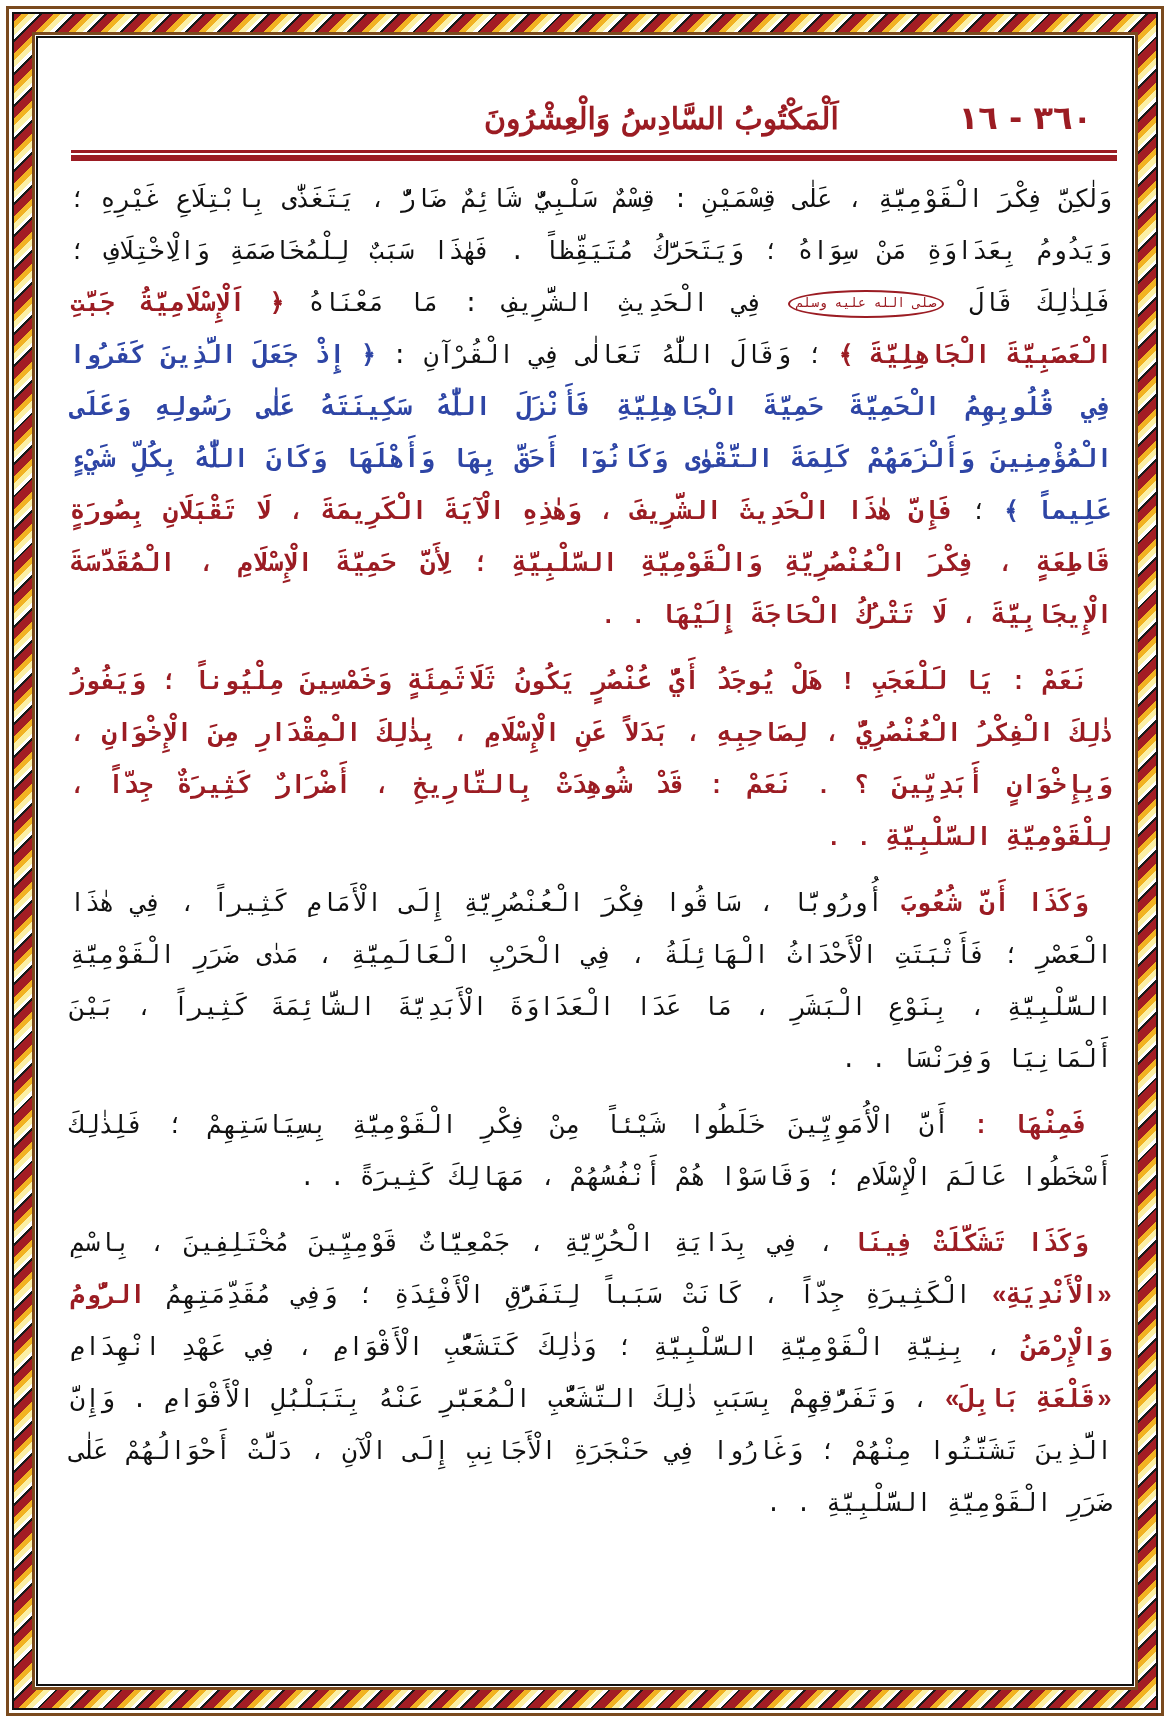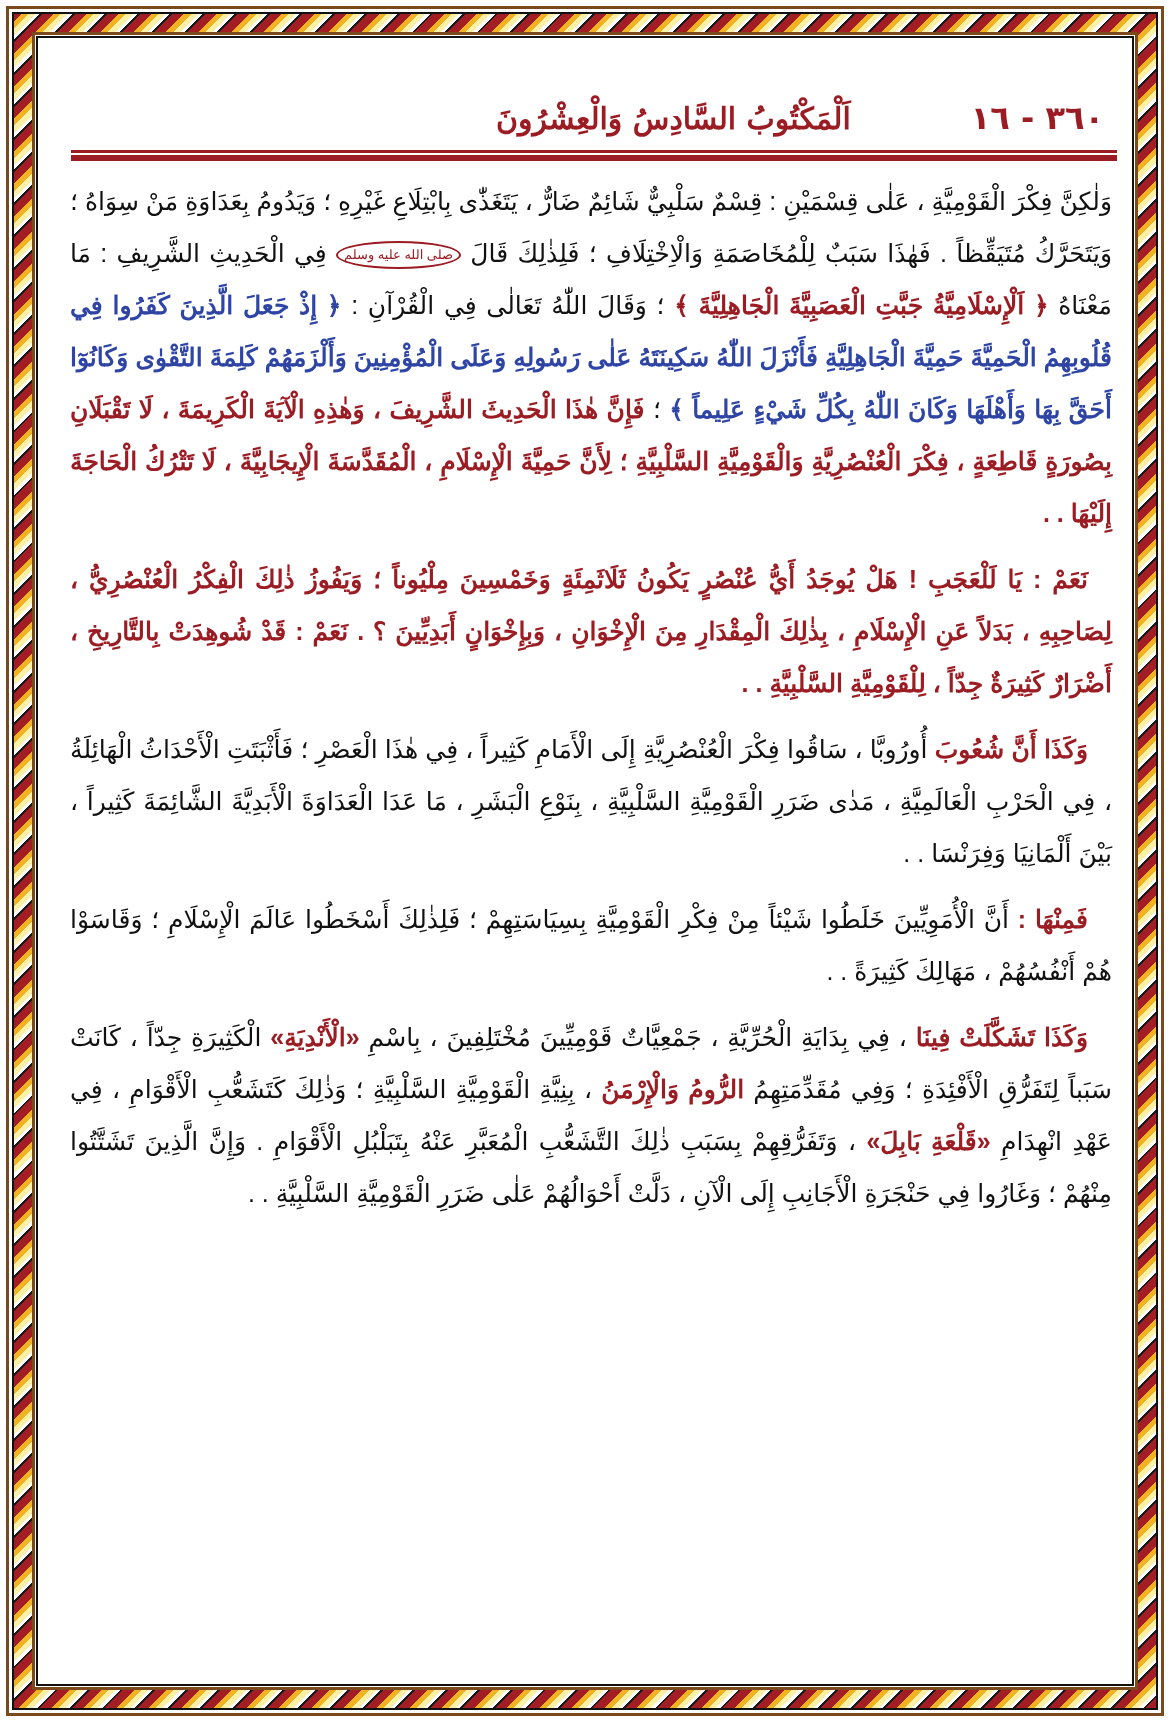--- a/index.html
+++ b/index.html
@@ -32,34 +32,34 @@
     position: absolute; left: 38px; top: 38px; width: 1094px; height: 1646px; background: #fff;
   }
 
   
   .header {
     position: absolute; left: 72px; right: 56px; top: 88px; height: 60px;
     direction: rtl; display: flex; align-items: center;
   }
   .page-number {
     font-family: "DejaVu Sans", sans-serif; color: #9b1c23; font-size: 32px; font-weight: bold;
-    margin-right: 14px;
+    margin-right: 26px;
     text-align: right;
   }
   .chapter-title {
     color: #9b1c23; font-size: 30px; font-weight: bold; margin-right: 120px;
   }
   .rule1 { position: absolute; left: 71px; right: 57px; top: 150px; height: 3px; background: #9b1c23; }
   .rule2 { position: absolute; left: 71px; right: 57px; top: 155px; height: 6px; background: #9b1c23; }
 
   
   .body-text {
     position: absolute; left: 70px; right: 62px; top: 175px;
     direction: rtl; text-align: justify; text-align-last: right;
-    font-family: Liberation Sans, sans-serif; font-size: 25px; line-height: 52px; color: #111;
+    font-family: Liberation Mono, monospace; font-size: 25px; line-height: 52px; color: #111;
   }
   .para { margin: 0 0 14px 0; }
   .para.indent { text-indent: 24px; }
   .red { color: #9b1c23; font-weight: bold; }
   .blue { color: #2e45a5; font-weight: bold; }
   .salawat {
     display: inline-block; color: #9b1c23; border: 2px solid #9b1c23; border-radius: 50%;
     font-size: 13px; line-height: 16px; padding: 4px 6px; vertical-align: middle;
   }
 </style>

